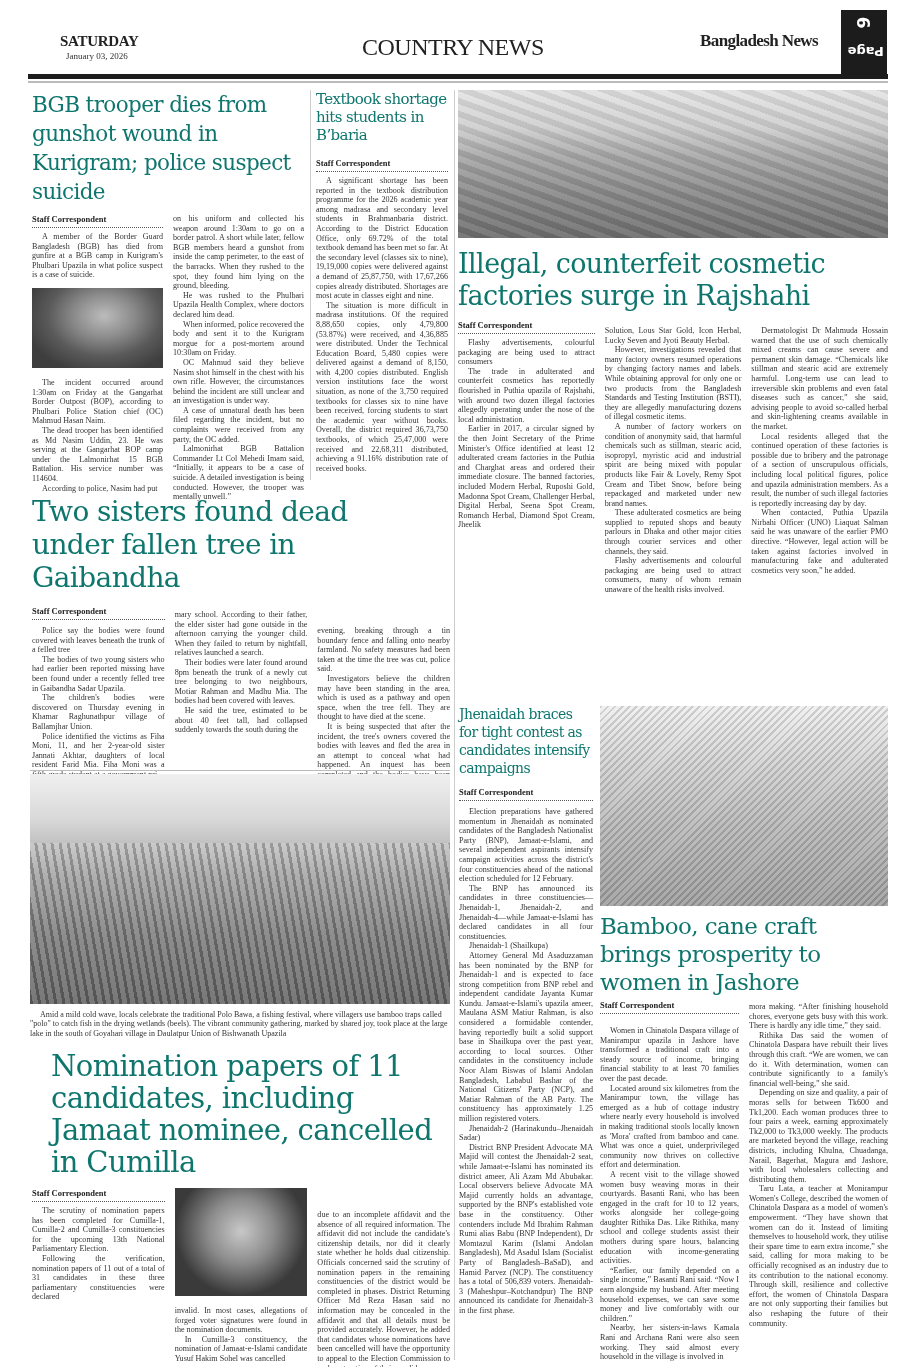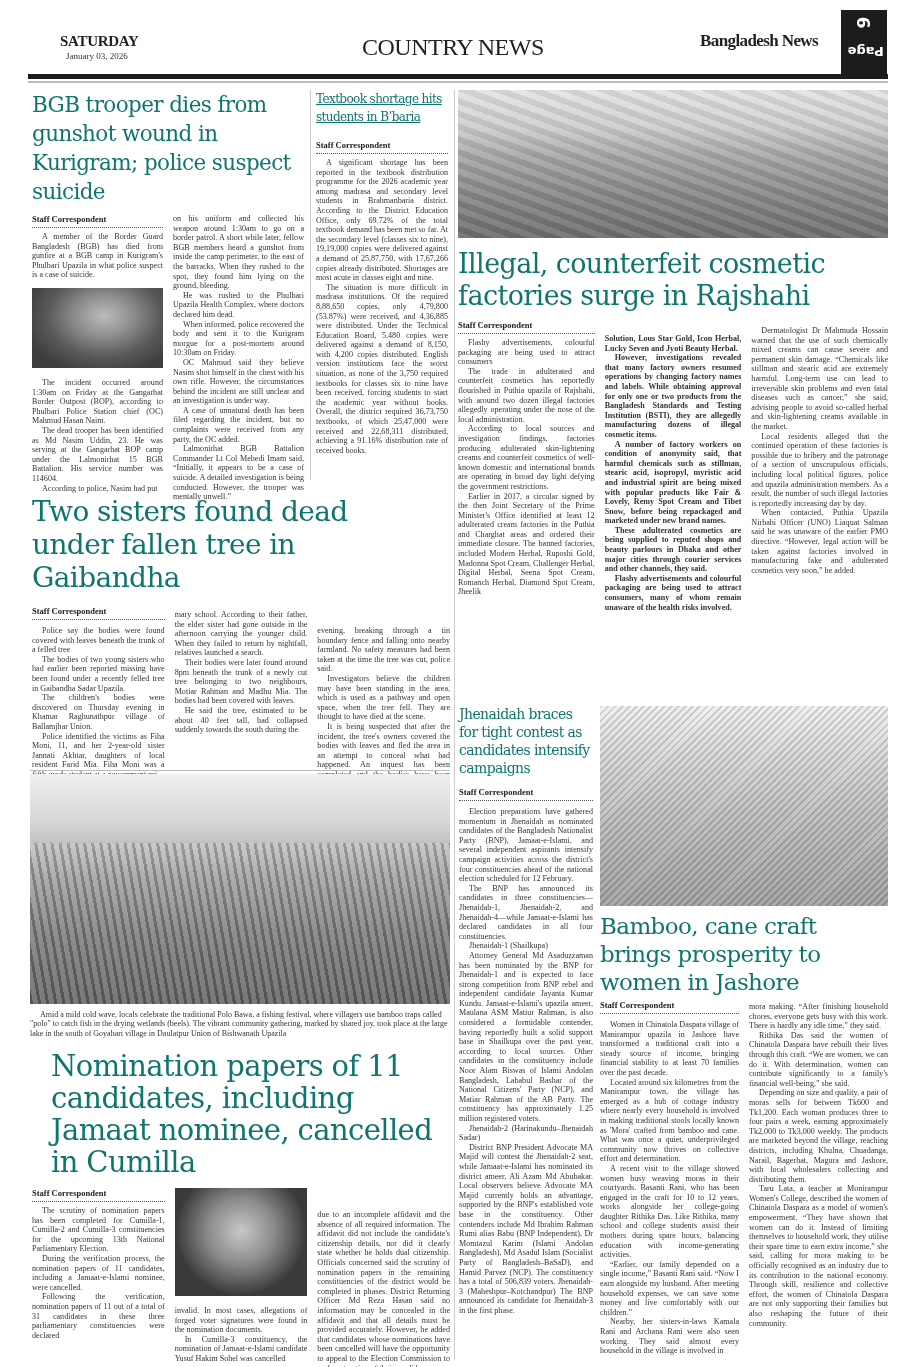--- a/index.html
+++ b/index.html
@@ -78,43 +78,42 @@
         <p>A case of unnatural death has been filed regarding the incident, but no complaints were received from any party, the OC added.</p>
         <p>Lalmonirhat BGB Battalion Commander Lt Col Mehedi Imam said, “Initially, it appears to be a case of suicide. A detailed investigation is being conducted. However, the trooper was mentally unwell.”</p>
       </div>
     </div>
   </div>
 </article>
 
 <div class="vrule" style="left:310px; top:90px; height:390px;"></div>
 
 <article class="art" style="left:316px; top:90px; width:132px;">
-  <h2 class="hl" style="font-size:12px; line-height:18px;text-decoration:underline;">Textbook shortage hits students in B’baria</h2>
+  <h2 class="hl" style="font-size:15px; line-height:18px;">Textbook shortage hits students in B’baria</h2>
   <div class="byline" style="margin-top:14px;">Staff Correspondent</div>
   <div class="body">
     <p>A significant shortage has been reported in the textbook distribution programme for the 2026 academic year among madrasa and secondary level students in Brahmanbaria district. According to the District Education Office, only 69.72% of the total textbook demand has been met so far. At the secondary level (classes six to nine), 19,19,000 copies were delivered against a demand of 25,87,750, with 17,67,266 copies already distributed. Shortages are most acute in classes eight and nine.</p>
     <p>The situation is more difficult in madrasa institutions. Of the required 8,88,650 copies, only 4,79,800 (53.87%) were received, and 4,36,885 were distributed. Under the Technical Education Board, 5,480 copies were delivered against a demand of 8,150, with 4,200 copies distributed. English version institutions face the worst situation, as none of the 3,750 required textbooks for classes six to nine have been received, forcing students to start the academic year without books. Overall, the district required 36,73,750 textbooks, of which 25,47,000 were received and 22,68,311 distributed, achieving a 91.16% distribution rate of received books.</p>
   </div>
 </article>
 
 <article class="art" style="left:458px; top:90px; width:430px;">
   <div class="photo photo-factory" style="height:148px;"></div>
   <h1 class="hl" style="font-size:27px; line-height:32px; margin-top:10px;">Illegal, counterfeit cosmetic factories surge in Rajshahi</h1>
   <div class="cols" style="margin-top:8px;">
     <div class="col">
       <div class="byline">Staff Correspondent</div>
       <div class="body">
         <p>Flashy advertisements, colourful packaging are being used to attract consumers</p>
         <p>The trade in adulterated and counterfeit cosmetics has reportedly flourished in Puthia upazila of Rajshahi, with around two dozen illegal factories allegedly operating under the nose of the local administration.</p>
-        <p>According to local sources and investigation findings, factories producing adulterated skin-lightening creams and counterfeit cosmetics of well-known domestic and international brands are operating in broad day light defying the government restrictions.</p>
         <p>Earlier in 2017, a circular signed by the then Joint Secretary of the Prime Minister's Office identified at least 12 adulterated cream factories in the Puthia and Charghat areas and ordered their immediate closure. The banned factories, included Modern Herbal, Ruposhi Gold, Madonna Spot Cream, Challenger Herbal, Digital Herbal, Seena Spot Cream, Romanch Herbal, Diamond Spot Cream, Jheelik</p>
       </div>
     </div>
     <div class="col">
-      <div class="body" style="margin-top:14px;font-weight:bold;">
+      <div class="body" style="margin-top:6px;">
         <p style="text-indent:0">Solution, Lous Star Gold, Icon Herbal, Lucky Seven and Jyoti Beauty Herbal.</p>
         <p>However, investigations revealed that many factory owners resumed operations by changing factory names and labels. While obtaining approval for only one or two products from the Bangladesh Standards and Testing Institution (BSTI), they are allegedly manufacturing dozens of illegal cosmetic items.</p>
         <p>A number of factory workers on condition of anonymity said, that harmful chemicals such as stillman, stearic acid, isopropyl, myristic acid and industrial spirit are being mixed with popular products like Fair &amp; Lovely, Remy Spot Cream and Tibet Snow, before being repackaged and marketed under new brand names.</p>
         <p>These adulterated cosmetics are being supplied to reputed shops and beauty parlours in Dhaka and other major cities through courier services and other channels, they said.</p>
         <p>Flashy advertisements and colourful packaging are being used to attract consumers, many of whom remain unaware of the health risks involved.</p>
       </div>
     </div>
     <div class="col">
       <div class="body" style="margin-top:6px;">
         <p>Dermatologist Dr Mahmuda Hossain warned that the use of such chemically mixed creams can cause severe and permanent skin damage. “Chemicals like stillman and stearic acid are extremely harmful. Long-term use can lead to irreversible skin problems and even fatal diseases such as cancer,” she said, advising people to avoid so-called herbal and skin-lightening creams available in the market.</p>
@@ -173,21 +172,21 @@
     <p>District BNP President Advocate MA Majid will contest the Jhenaidah-2 seat, while Jamaat-e-Islami has nominated its district ameer, Ali Azam Md Abubakar. Local observers believe Advocate MA Majid currently holds an advantage, supported by the BNP's established vote base in the constituency. Other contenders include Md Ibrahim Rahman Rumi alias Babu (BNP Independent), Dr Momtazul Karim (Islami Andolan Bangladesh), Md Asadul Islam (Socialist Party of Bangladesh–BaSaD), and Hamid Parvez (NCP). The constituency has a total of 506,839 voters. Jhenaidah-3 (Maheshpur–Kotchandpur) The BNP announced its candidate for Jhenaidah-3 in the first phase.</p>
   </div>
 </article>
 
 <article class="art" style="left:600px; top:706px; width:288px;">
   <div class="photo photo-mora" style="height:200px;"></div>
   <h1 class="hl" style="font-size:23px; line-height:28px; margin-top:6px;">Bamboo, cane craft brings prosperity to women in Jashore</h1>
   <div class="cols" style="margin-top:4px;">
     <div class="col">
       <div class="byline">Staff Correspondent</div>
-      <div class="body" style="margin-top:6px;">
+      <div class="body" style="margin-top:12px;">
         <p>Women in Chinatola Daspara village of Manirampur upazila in Jashore have transformed a traditional craft into a steady source of income, bringing financial stability to at least 70 families over the past decade.</p>
         <p>Located around six kilometres from the Manirampur town, the village has emerged as a hub of cottage industry where nearly every household is involved in making traditional stools locally known as 'Mora' crafted from bamboo and cane. What was once a quiet, underprivileged community now thrives on collective effort and determination.</p>
         <p>A recent visit to the village showed women busy weaving moras in their courtyards. Basanti Rani, who has been engaged in the craft for 10 to 12 years, works alongside her college-going daughter Rithika Das. Like Rithika, many school and college students assist their mothers during spare hours, balancing education with income-generating activities.</p>
         <p>“Earlier, our family depended on a single income,” Basanti Rani said. “Now I earn alongside my husband. After meeting household expenses, we can save some money and live comfortably with our children.”</p>
         <p>Nearby, her sisters-in-laws Kamala Rani and Archana Rani were also seen working. They said almost every household in the village is involved in</p>
       </div>
     </div>
     <div class="col">
       <div class="body" style="margin-top:2px;">
         <p style="text-indent:0">mora making. “After finishing household chores, everyone gets busy with this work. There is hardly any idle time,” they said.</p>
@@ -199,21 +198,20 @@
   </div>
 </article>
 
 <article class="art" style="left:32px; top:1050px; width:418px;">
   <h1 class="hl" style="font-size:29px; line-height:32px;margin-left:19px;">Nomination papers of 11 candidates, including Jamaat nominee, cancelled in Cumilla</h1>
   <div class="cols" style="margin-top:10px;">
     <div class="col">
       <div class="byline">Staff Correspondent</div>
       <div class="body">
         <p>The scrutiny of nomination papers has been completed for Cumilla-1, Cumilla-2 and Cumilla-3 constituencies for the upcoming 13th National Parliamentary Election.</p>
-        <p>During the verification process, the nomination papers of 11 candidates, including a Jamaat-e-Islami nominee, were cancelled.</p>
         <p>Following the verification, nomination papers of 11 out of a total of 31 candidates in these three parliamentary constituencies were declared</p>
       </div>
     </div>
     <div class="col">
       <div class="photo photo-nominee" style="height:108px; margin-bottom:10px;"></div>
       <div class="body">
         <p style="text-indent:0">invalid. In most cases, allegations of forged voter signatures were found in the nomination documents.</p>
         <p>In Cumilla-3 constituency, the nomination of Jamaat-e-Islami candidate Yusuf Hakim Sohel was cancelled</p>
       </div>
     </div>

